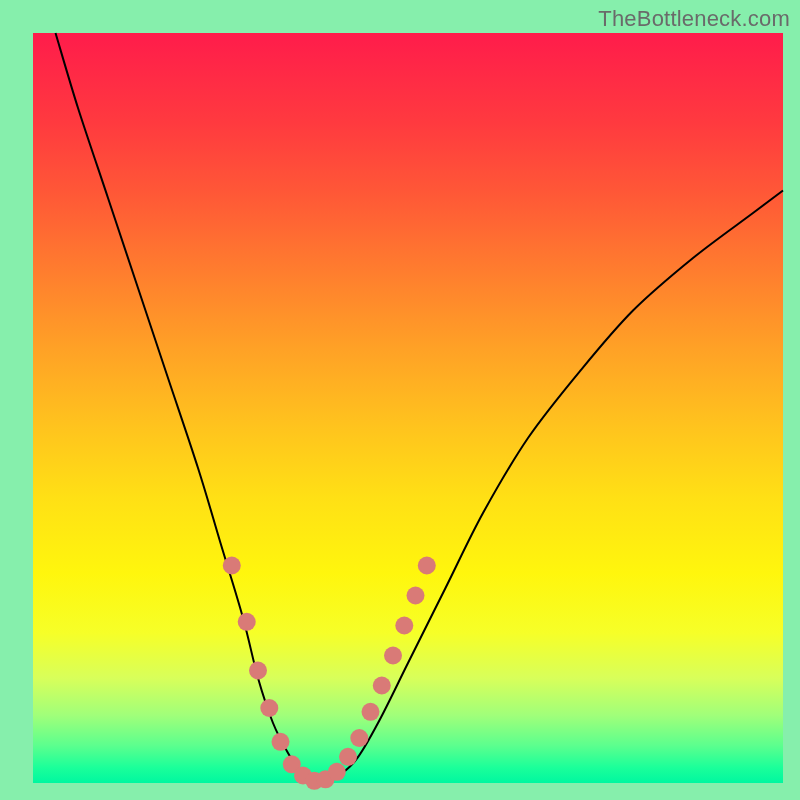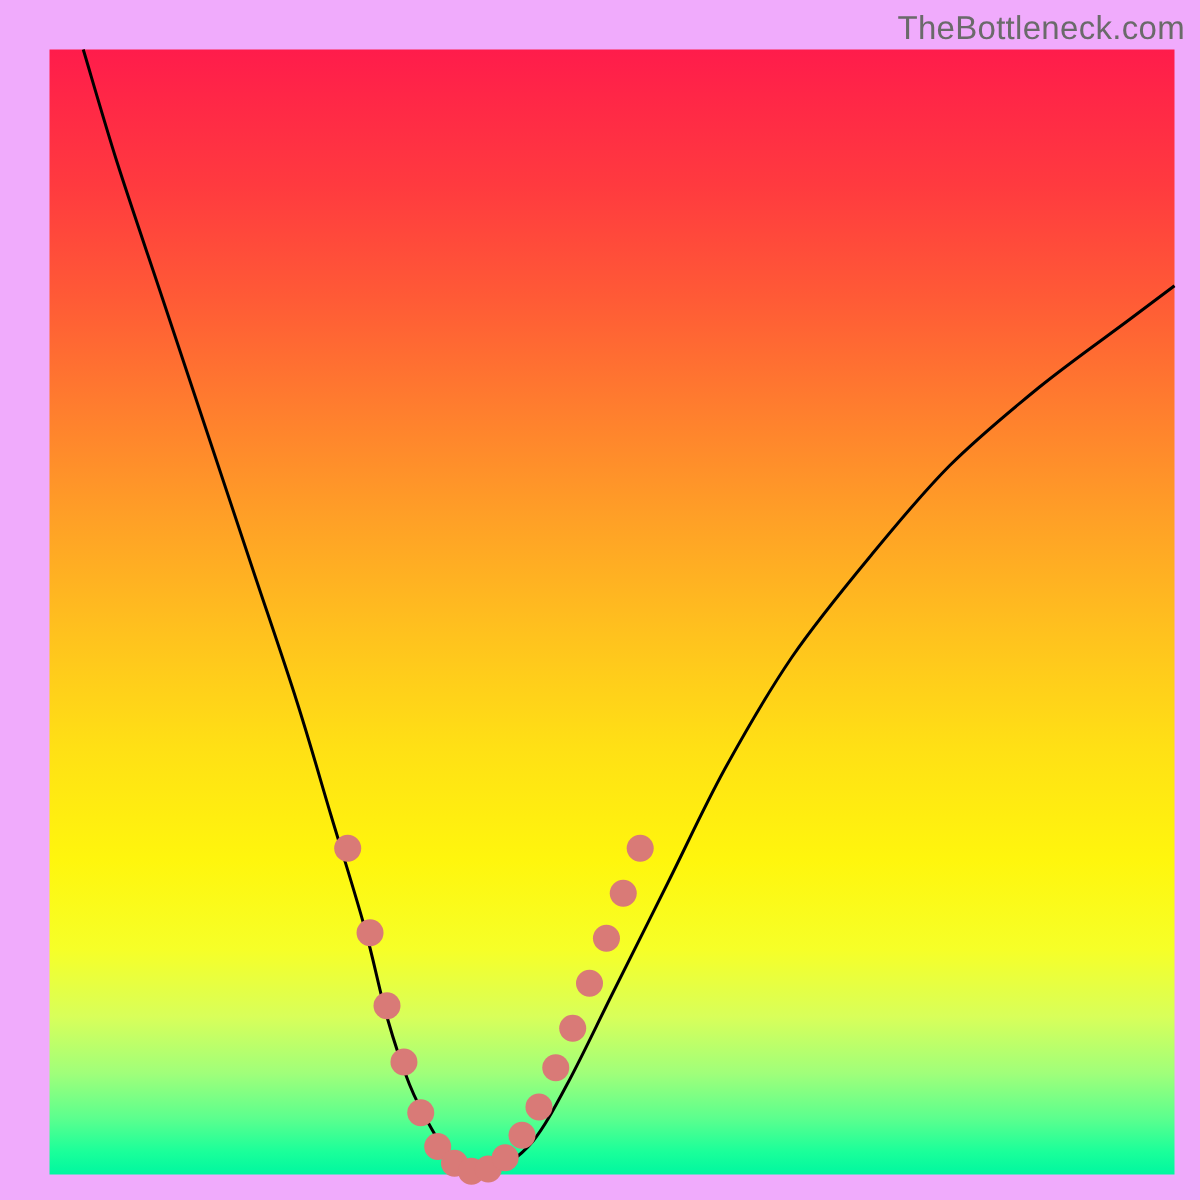--- a/index.html
+++ b/index.html
@@ -8,21 +8,21 @@
     width: 800px;
     height: 800px;
     overflow: hidden;
     background: #000;
     font-family: Arial, Helvetica, sans-serif;
   }
   .frame {
     position: absolute;
     left: 0; top: 0;
     width: 800px; height: 800px;
-    background: #f0abfc;
+    background: #86efac;
   }
   .plot {
     position: absolute;
     left: 33px;
     top: 33px;
     width: 750px;
     height: 750px;
     background: linear-gradient(to bottom,
       #ff1c4b 0%,
       #ff3a3f 12%,

